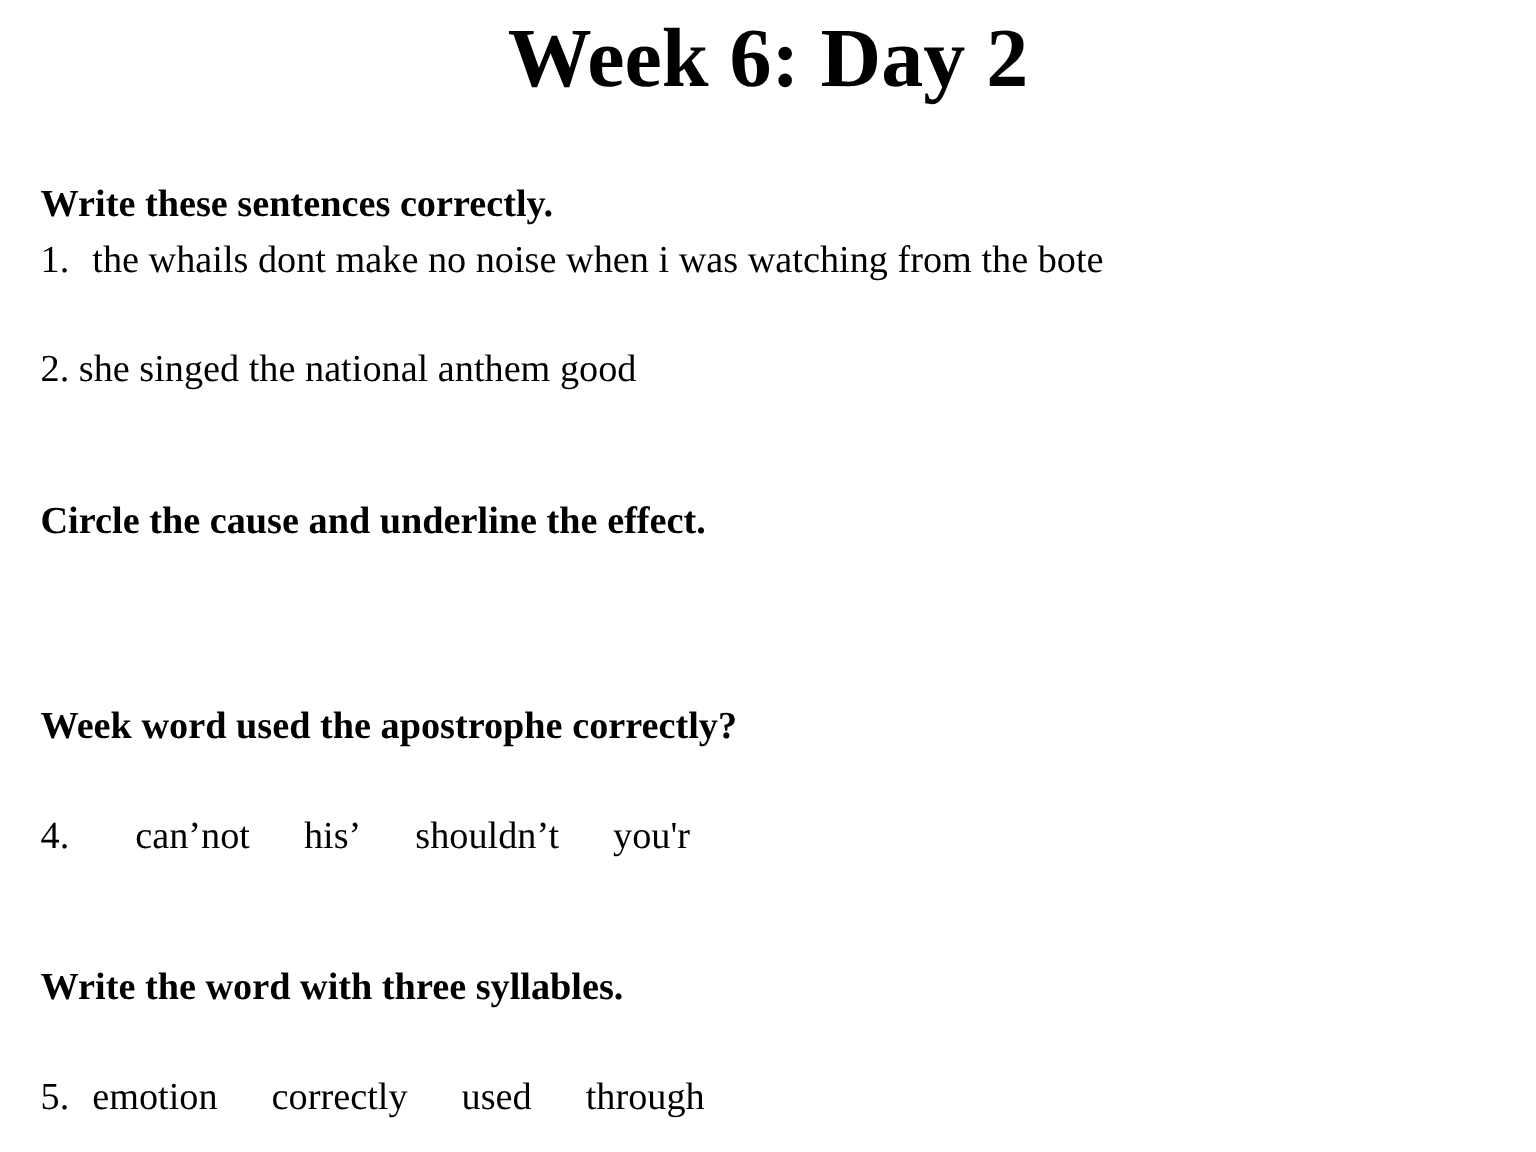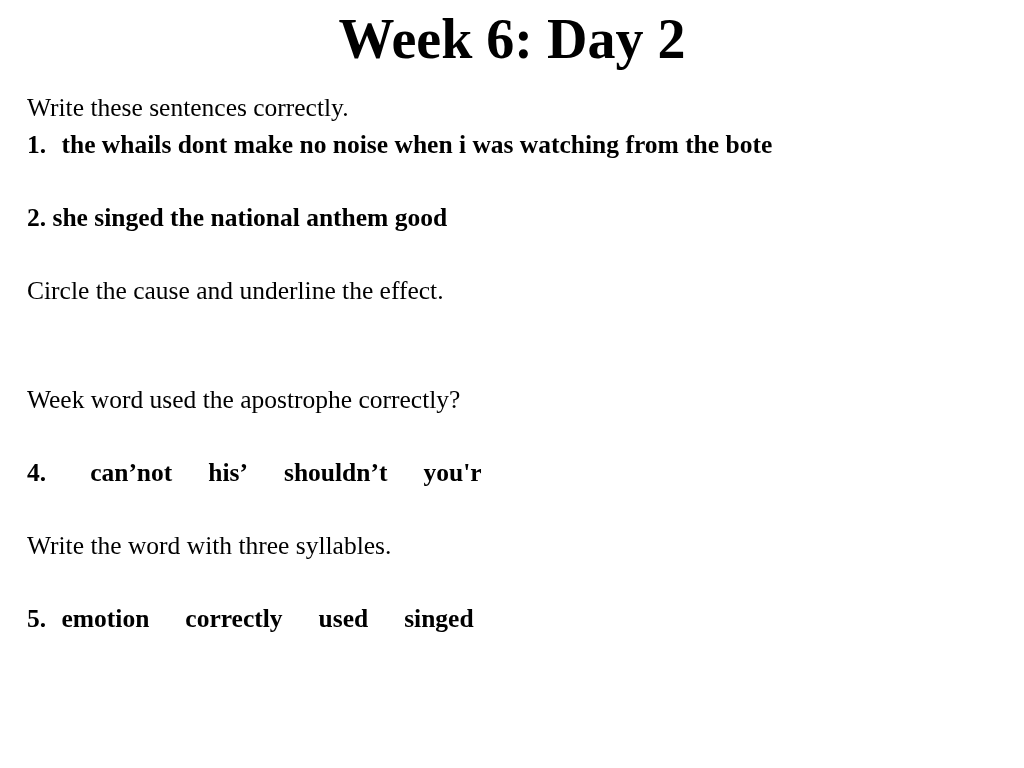--- a/index.html
+++ b/index.html
@@ -41,25 +41,26 @@
     position: absolute;
     left: 27px;
     top: 90px;
     width: 970px;
   }
 
   .line {
     font-size: 25.5px;
     line-height: 36.5px;
     white-space: pre;
-    font-weight: bold;
+    font-weight: normal;
   }
 
   .line.bold {
-    font-weight: normal;
+    font-weight: bold;
+    margin-top: 28px;
   }
 
   .line.blank {
     height: 36.5px;
   }
 
   
   .tabgap {
     display: inline-block;
     width: 36px;
@@ -103,16 +104,16 @@
     <div class="line blank"></div>
 
     <div class="line"><span>4.</span><span class="tabgap wide"> </span><span>can’not</span><span class="tabgap"> </span><span>his’</span><span class="tabgap"> </span><span>shouldn’t</span><span class="tabgap"> </span><span>you'r</span></div>
 
     <div class="line blank"></div>
 
     <div class="line bold">Write the word with three syllables.</div>
 
     <div class="line blank"></div>
 
-    <div class="line"><span>5.</span><span class="numgap"> </span> <span>emotion</span><span class="tabgap"> </span><span>correctly</span><span class="tabgap"> </span><span>used</span><span class="tabgap"> </span><span>singed</span></div>
+    <div class="line"><span>5.</span><span class="numgap"> </span> <span>emotion</span><span class="tabgap"> </span><span>correctly</span><span class="tabgap"> </span><span>used</span><span class="tabgap"> </span><span>through</span></div>
 
   </div>
 </div>
 
 </body></html>

